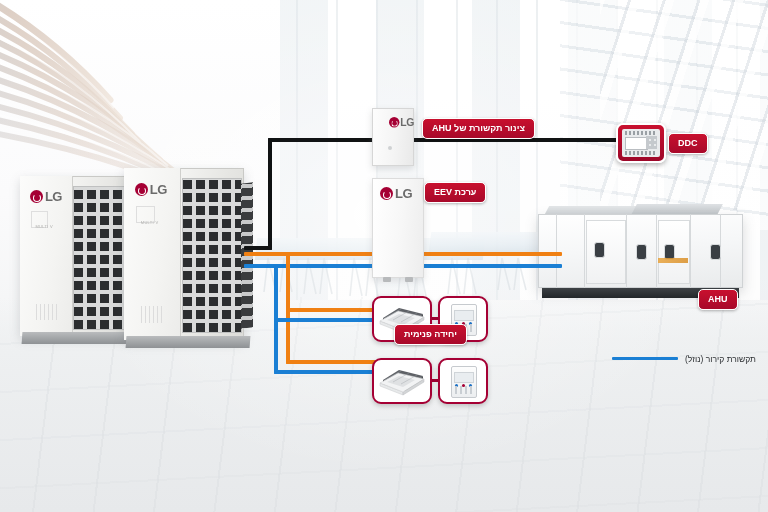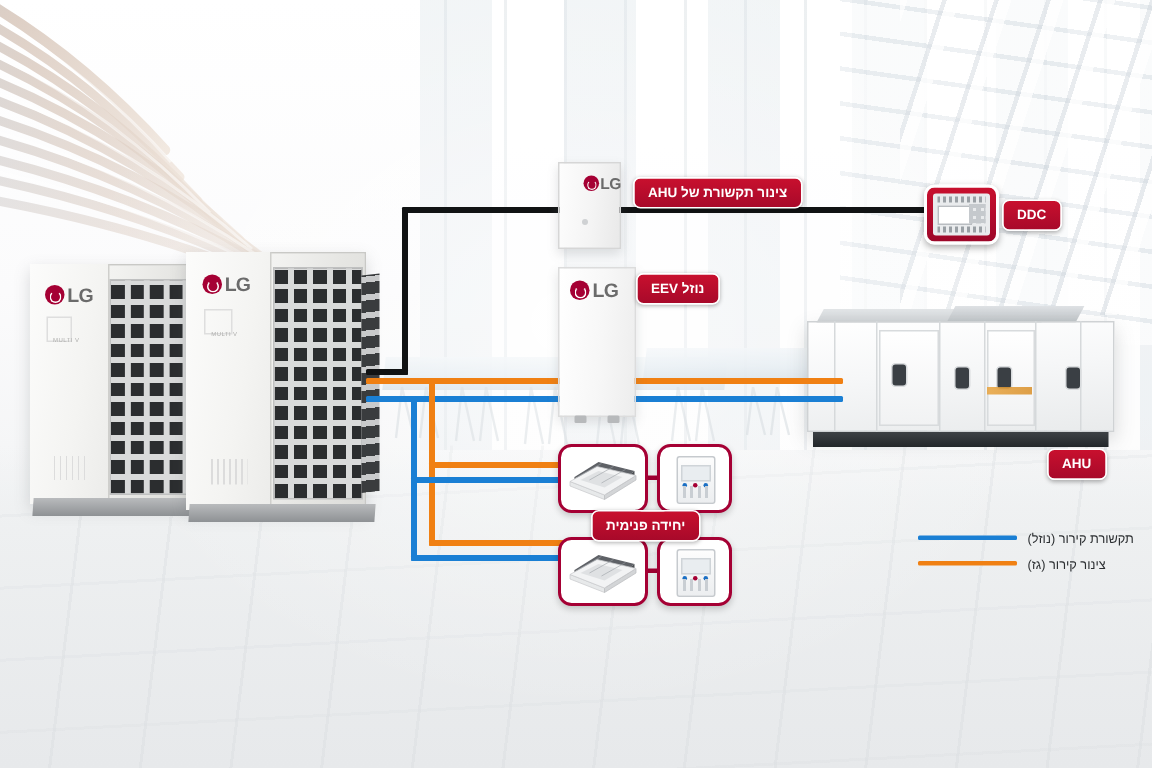--- a/index.html
+++ b/index.html
@@ -474,32 +474,28 @@
       <div class="scr"></div>
       <div class="b1" style="left:3px;top:17px;"></div>
       <div class="b1" style="left:10px;top:17px;background:#a50034;"></div>
       <div class="b1" style="left:17px;top:17px;"></div>
       <div class="rows"></div>
     </div>
   </div>
 
   <div class="tag" style="left:422px;top:118px;">צינור תקשורת של AHU</div>
 
-  <div class="tag" style="left:424px;top:182px;">נוזל EEV</div>
-
-  <div class="tag" style="left:394px;top:340px;">יחידה פנימית</div>
-
-  <div class="tag ltr" style="left:698px;top:299px;">AHU</div>
+  <div class="tag" style="left:424px;top:182px;">ערכת EEV</div>
+
+  <div class="tag" style="left:394px;top:324px;">יחידה פנימית</div>
+
+  <div class="tag ltr" style="left:698px;top:289px;">AHU</div>
 
   <div class="tag ltr" style="left:668px;top:133px;">DDC</div>
 
   <div class="legend">
     <div class="legend-row">
       <span class="legend-line" style="background:#1A7FD4;"></span>
       <span class="legend-text">תקשורת קירור (נוזל)</span>
     </div>
-    <div class="legend-row">
-      <span class="legend-line" style="background:#F08013;"></span>
-      <span class="legend-text">צינור קירור (גז)</span>
-    </div>
   </div>
 
 </div>
 
 </body></html>

